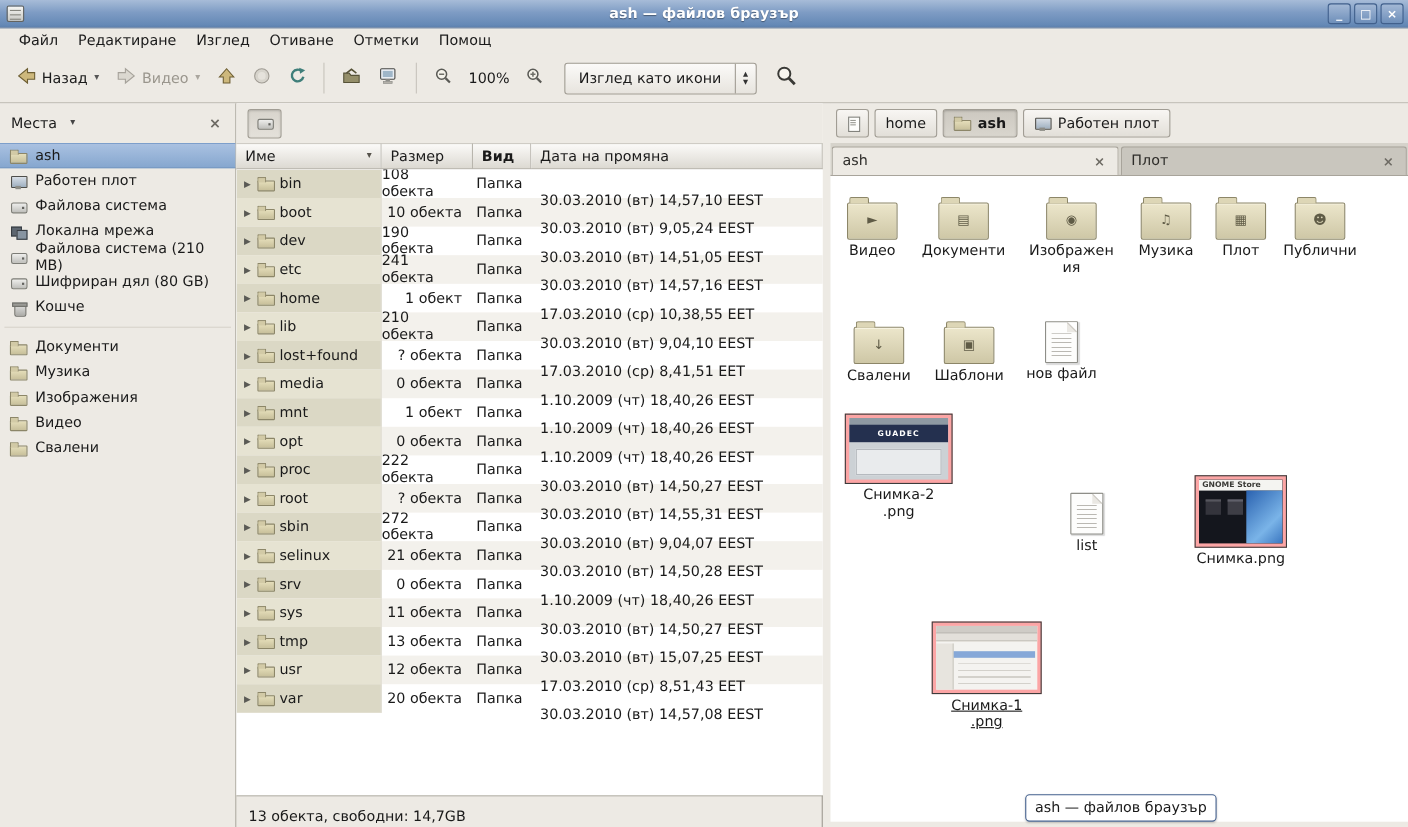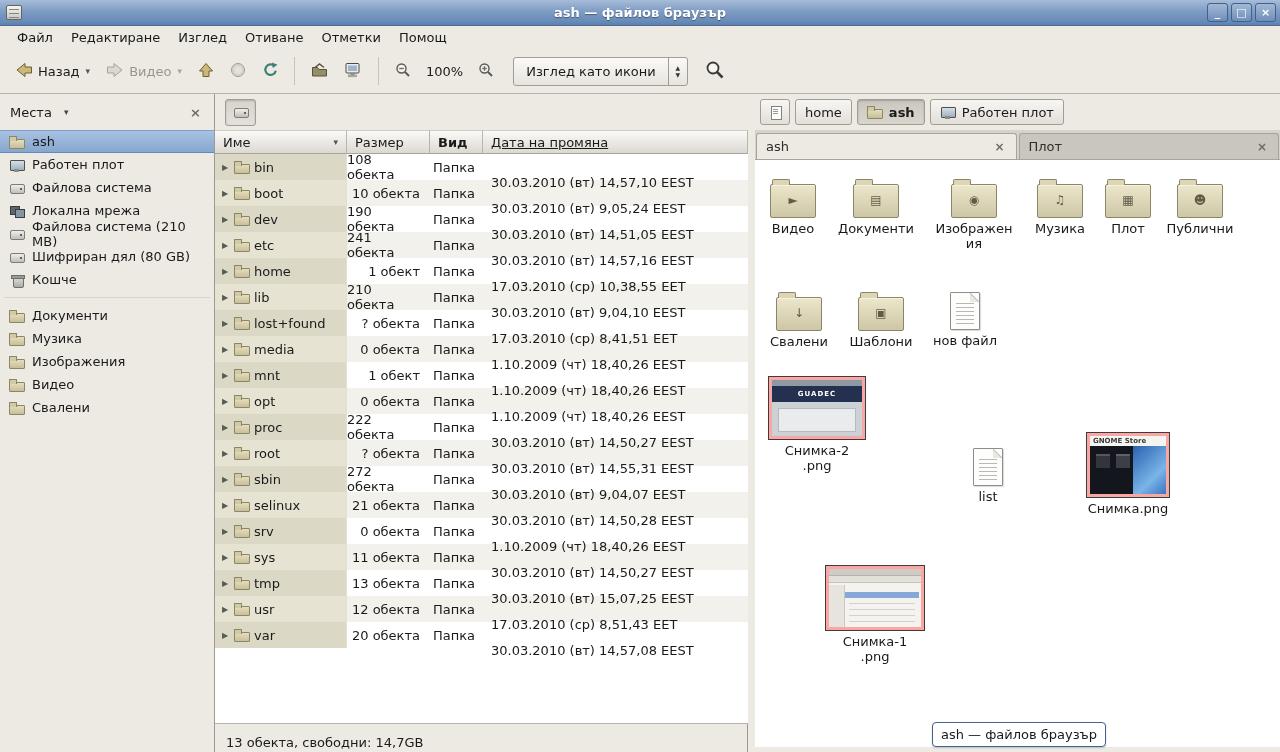--- a/index.html
+++ b/index.html
@@ -90,21 +90,21 @@
   .listpane { position:absolute; left:215px; top:94px; width:533px; height:629px; background:#fff; }
   .listpane-top { height:36px; background:#edeae4; display:flex; align-items:center; padding-left:10px; }
   .root-btn { width:31px; height:27px; border:1px solid #a19d94; border-radius:3px;
     background:linear-gradient(#d8d4cc,#e4e1da); box-shadow:inset 0 1px 2px rgba(0,0,0,.18);
     display:flex; align-items:center; justify-content:center; }
   .cols-header { display:flex; height:24px; }
   .colh { background:linear-gradient(#fbfaf8,#dcd9d2); border-right:1px solid #b8b5ad;
     border-top:1px solid #cfccc5; border-bottom:1px solid #a8a49b;
     display:flex; align-items:center; padding:0 8px; white-space:nowrap; }
   .h-name { width:132px; justify-content:space-between; }
-  .h-size { width:83px; } .h-type { width:53px;font-weight:bold; } .h-date { flex:1;text-decoration:underline; }
+  .h-size { width:83px; } .h-type { width:53px;font-weight:bold; } .h-date { flex:1; }
   .sort { font-size:9px; color:#55524b; }
   .list-body { position:absolute; left:0; top:60px; right:0; bottom:0; background:#fff; overflow:hidden; }
   .lrow { display:flex; height:26px; }
   .lrow:nth-child(even) { background:#f3f1ec; }
   .c-name { width:132px; height:100%; display:flex; align-items:center; gap:4px; padding-left:5px;
     border-right:1px solid #e2dfd6; }
   .lrow:nth-child(odd)  .c-name { background:#dbd8c5; }
   .lrow:nth-child(even) .c-name { background:#e6e3d2; }
   .c-size { width:83px; display:flex; align-items:center; justify-content:flex-end; padding-right:10px; }
   .c-type { width:53px; display:flex; align-items:center; padding-left:3px; }
@@ -140,21 +140,21 @@
   
   .iv-item { position:absolute; width:80px; display:flex; flex-direction:column; align-items:center; }
   .iv-wide { width:104px; }
   .iv-label { text-align:center; line-height:1.15; overflow-wrap:anywhere; max-width:80px; }
   .iv-label.narrow { max-width:68px; }
   .iv-label.oneline { max-width:100px; white-space:nowrap; }
   .iv0 { left:-2px; top:10px; }  .iv1 { left:81px; top:10px; }  .iv2 { left:179px; top:10px; }
   .iv3 { left:265px; top:10px; } .iv4 { left:333px; top:10px; } .iv5 { left:405px; top:10px; }
   .iv6 { left:4px; top:123px; }  .iv7 { left:86px; top:123px; } .iv8 { left:170px; top:126px; }
   .iv9 { left:10px; top:216px; } .iv10 { left:193px; top:282px; } .iv11 { left:321px; top:272px; }
-  .iv12 { left:68px; top:405px; }
+  .iv12 { left:90px; top:405px;text-decoration:underline; }
 
   .bfolder { position:relative; width:46px; height:34px; margin:14px auto 4px;
     background:linear-gradient(180deg,#ece6cb,#cec7a6); border:1px solid #8c8668; border-radius:2px;
     box-shadow:inset 0 1px 0 #f6f2df; }
   .bfolder::before { content:""; position:absolute; top:-6px; left:1px; width:16px; height:5px;
     background:#ddd6b6; border:1px solid #8c8668; border-bottom:none; border-radius:2px 2px 0 0; }
   .emblem { position:absolute; left:0; right:0; top:8px; text-align:center; font-size:12px;
     color:#5f5b46; }
 
   .bfile { position:relative; width:30px; height:38px; margin:6px auto 4px;

